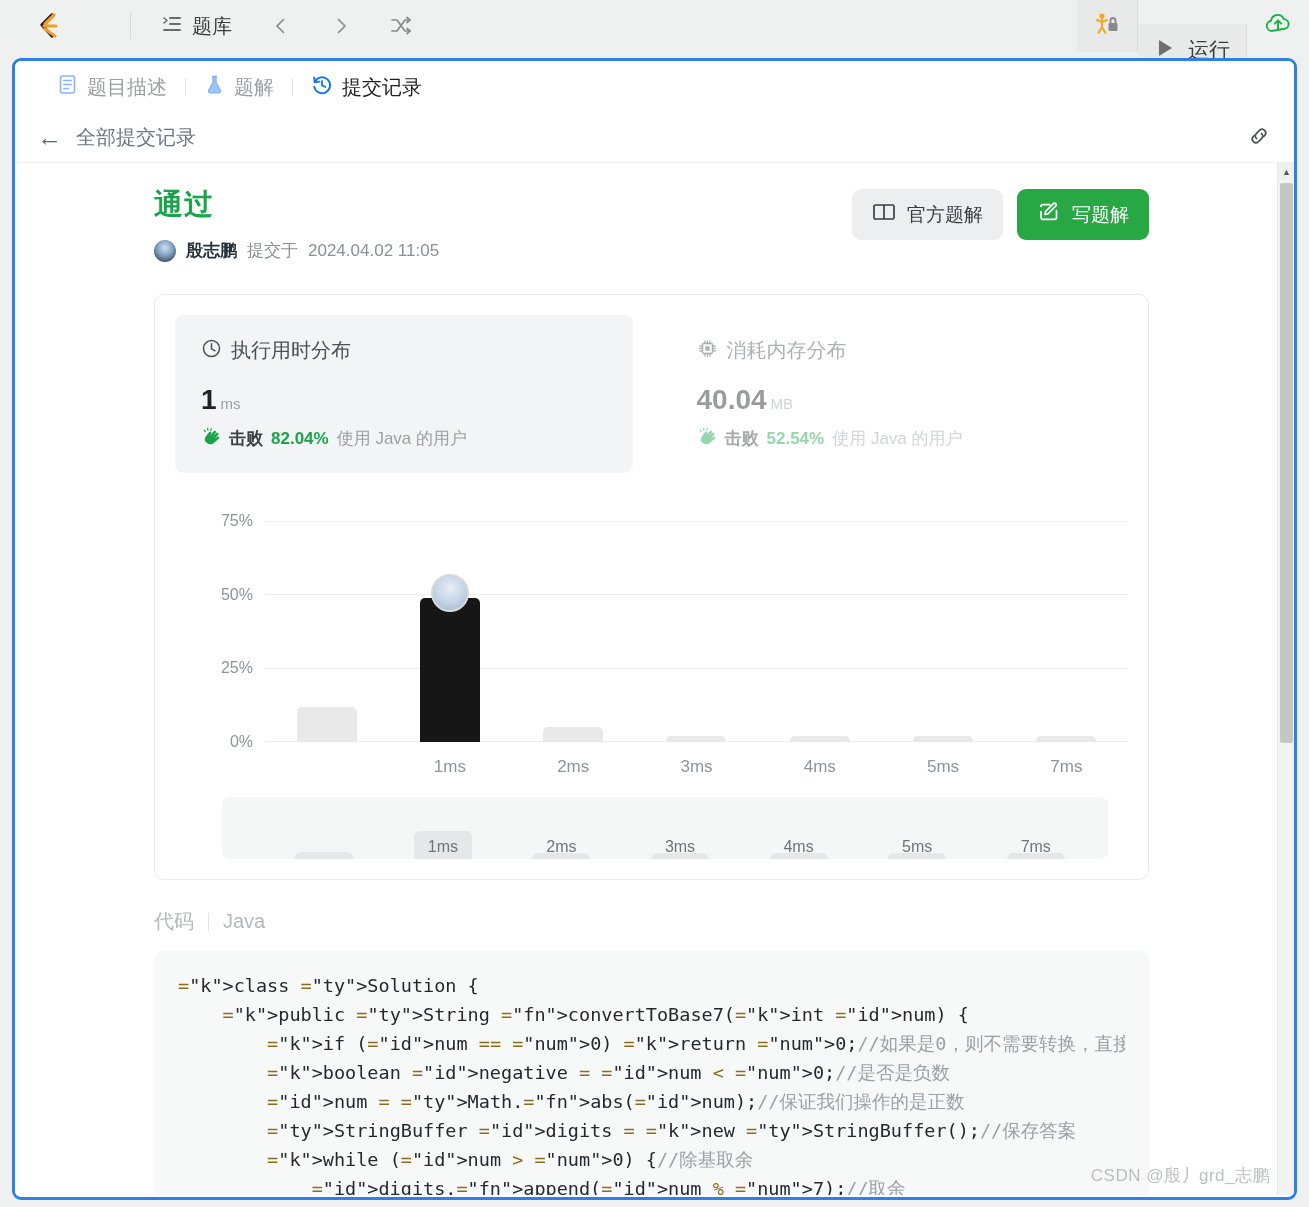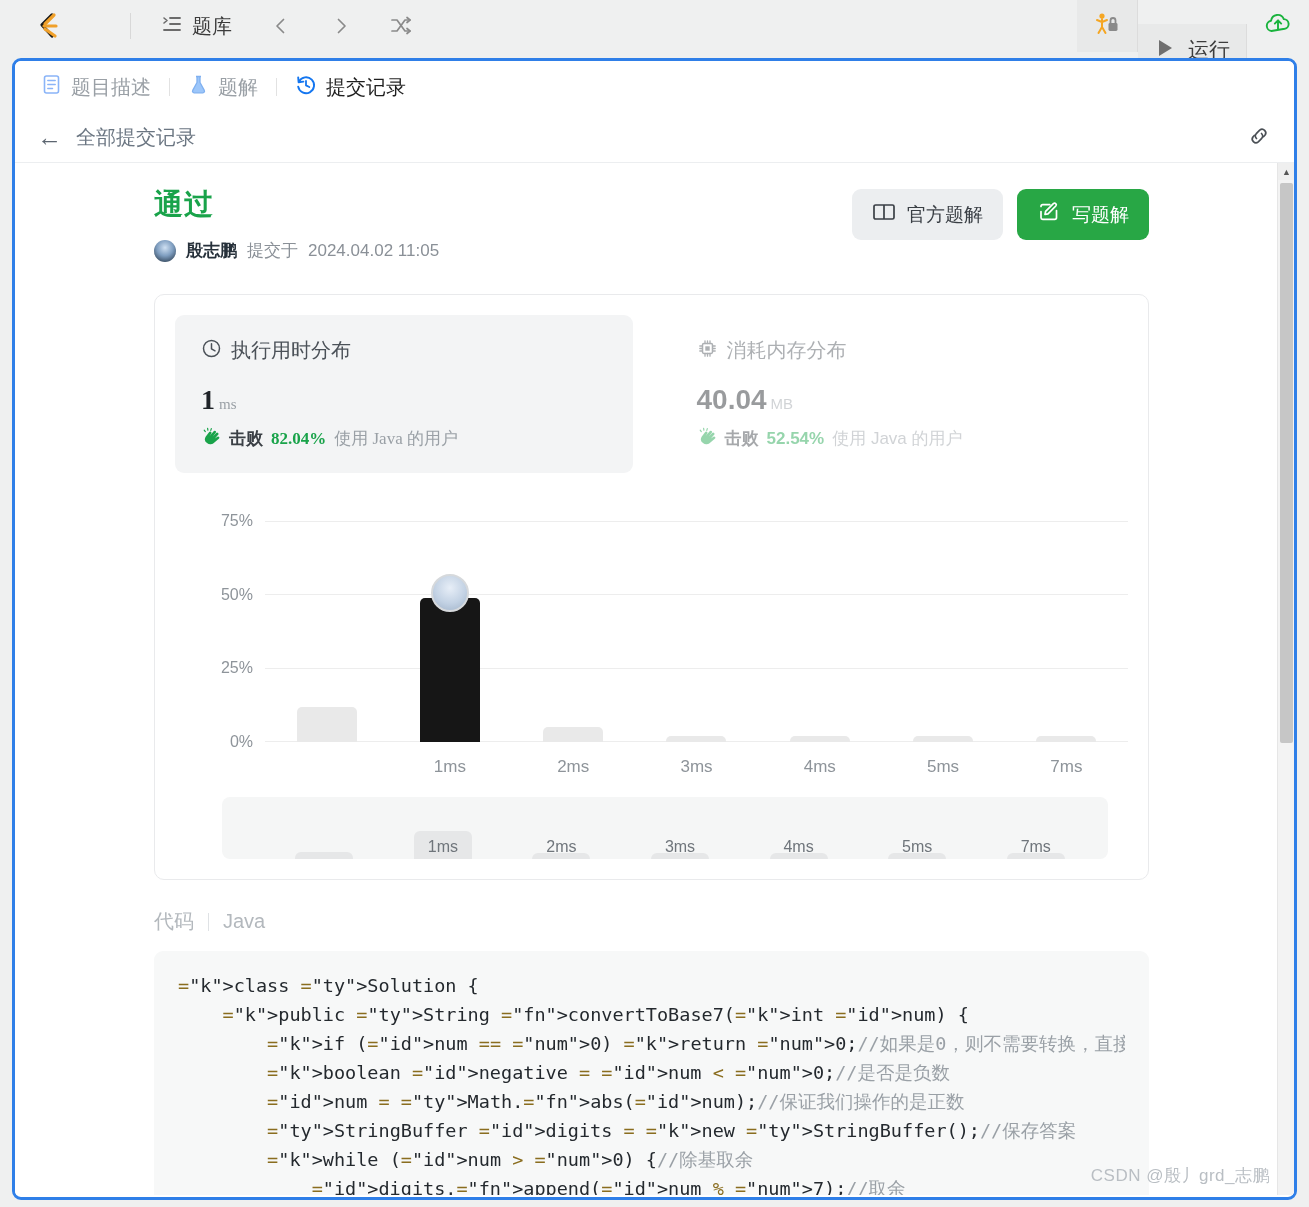--- a/index.html
+++ b/index.html
@@ -43,21 +43,21 @@
   .panel {
     position:absolute; left: 12px; top: 58px;
     width: 1285px; height: 1142px;
     background:#ffffff;
     border: 3px solid #2f7fe8;
     border-radius: 9px;
     overflow: hidden;
   }
   .tabs {
     height: 52px; display:flex; align-items:center; gap: 0px;
-    padding-left: 22px;
+    padding-left: 38px;
     background:#fff;
   }
   .tab { display:flex; align-items:center; gap: 9px; font-size: 20px; cursor:pointer; padding: 2px 4px; }
   .tab.inactive { color:#9aa0a6; }
   .tab.active { color:#1f1f1f; }
   .tab-sep { width:1px; height:18px; background:#e2e2e2; margin: 0 14px; }
 
   .subheader {
     height: 50px; display:flex; align-items:center;
     padding: 0 22px; border-bottom: 1px solid #eceef0;
@@ -116,21 +116,21 @@
   
   .stats-card {
     margin: 32px 145px 0 139px;
     border: 1px solid #e9eaec;
     border-radius: 10px;
     padding: 20px;
     background:#fff;
   }
   .stat-panels { display:flex; gap: 38px; }
   .stat-panel { flex:1; border-radius: 9px; padding: 22px 26px; }
-  .stat-panel.active { background:#f3f4f5;font-family:Liberation Serif, serif; }
+  .stat-panel.active { background:#f3f4f5; }
   .stat-panel.dim { background:#fff; opacity: .45; }
   .stat-title { display:flex; align-items:center; gap:9px; font-size: 20px; color:#4b5158; }
   .stat-value { margin-top: 20px; font-size: 15px; color:#9aa0a6; }
   .stat-value b { font-size: 28px; color:#1f2328; font-weight:700; margin-right: 4px; }
   .stat-beat { margin-top: 10px; font-size: 17px; color:#9aa0a6; display:flex; align-items:center; gap:8px; }
   .stat-beat .lbl { color:#3b4046; font-weight:600; }
   .stat-beat .pct { color:#19a34a; font-weight:700; }
 
   
   .chart-wrap { position:relative; height: 290px; margin-top: 24px; }

